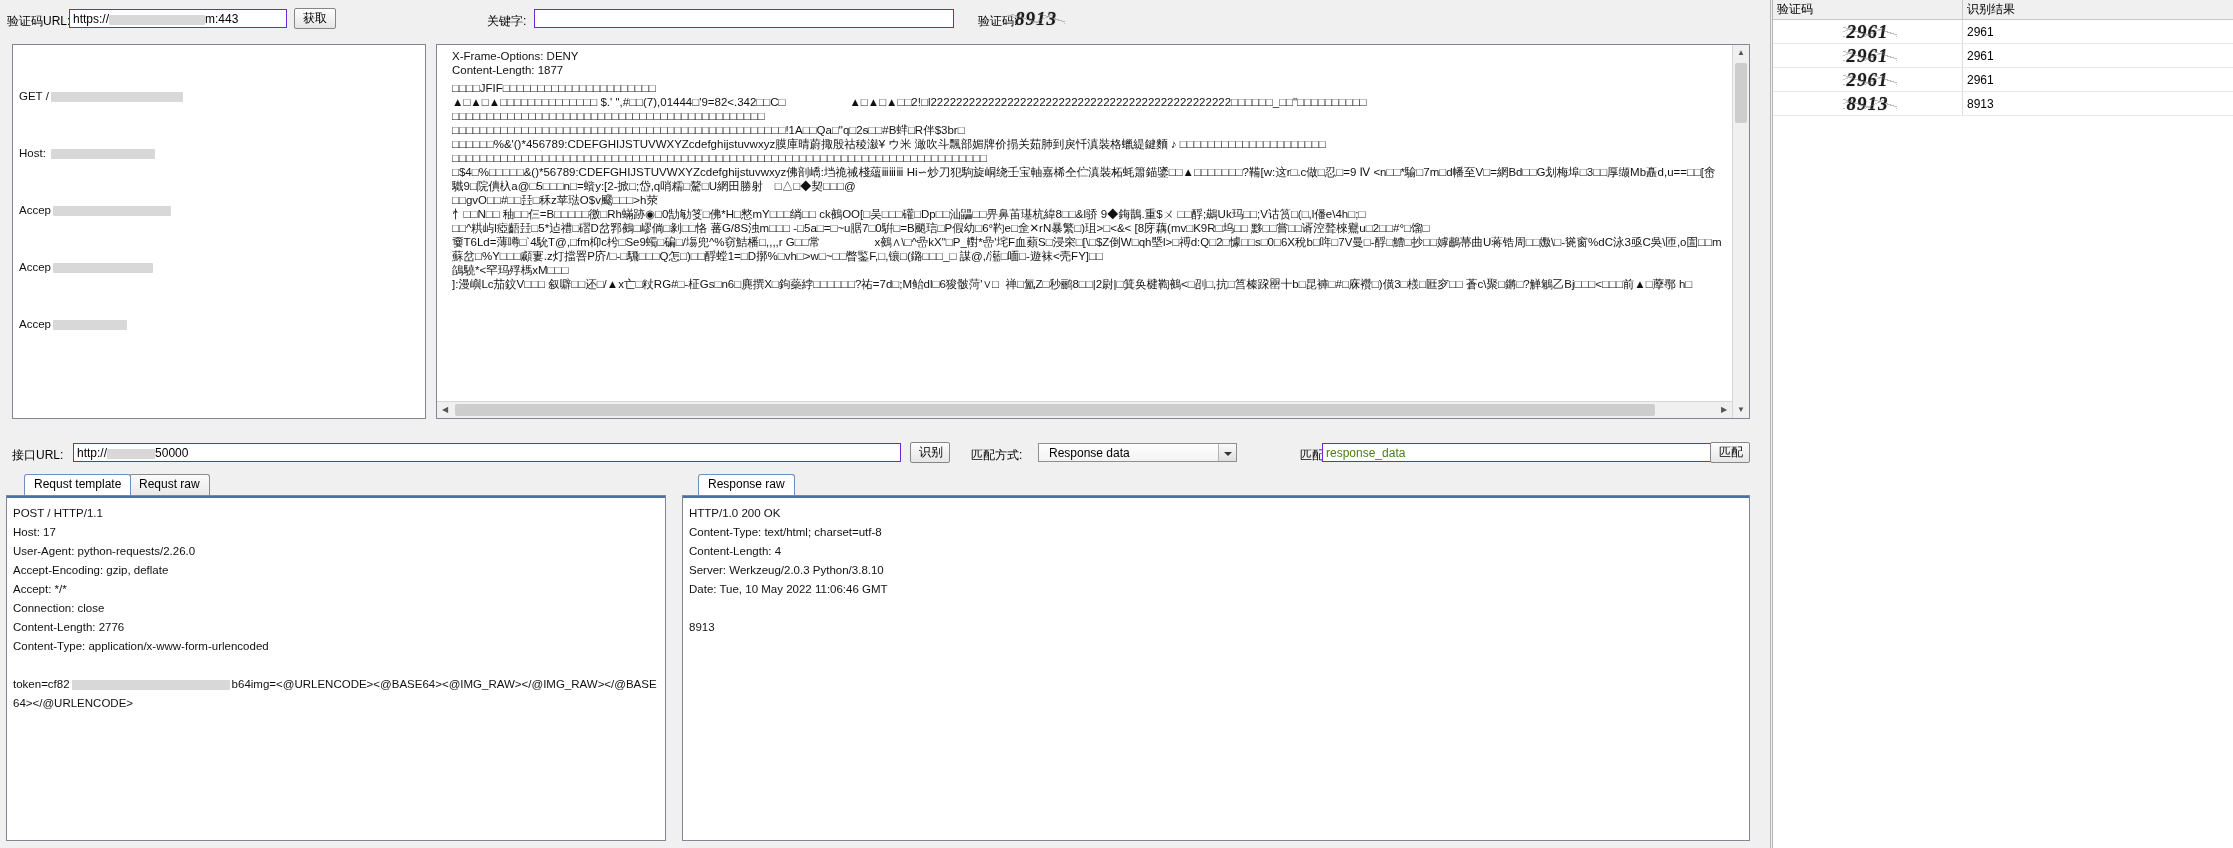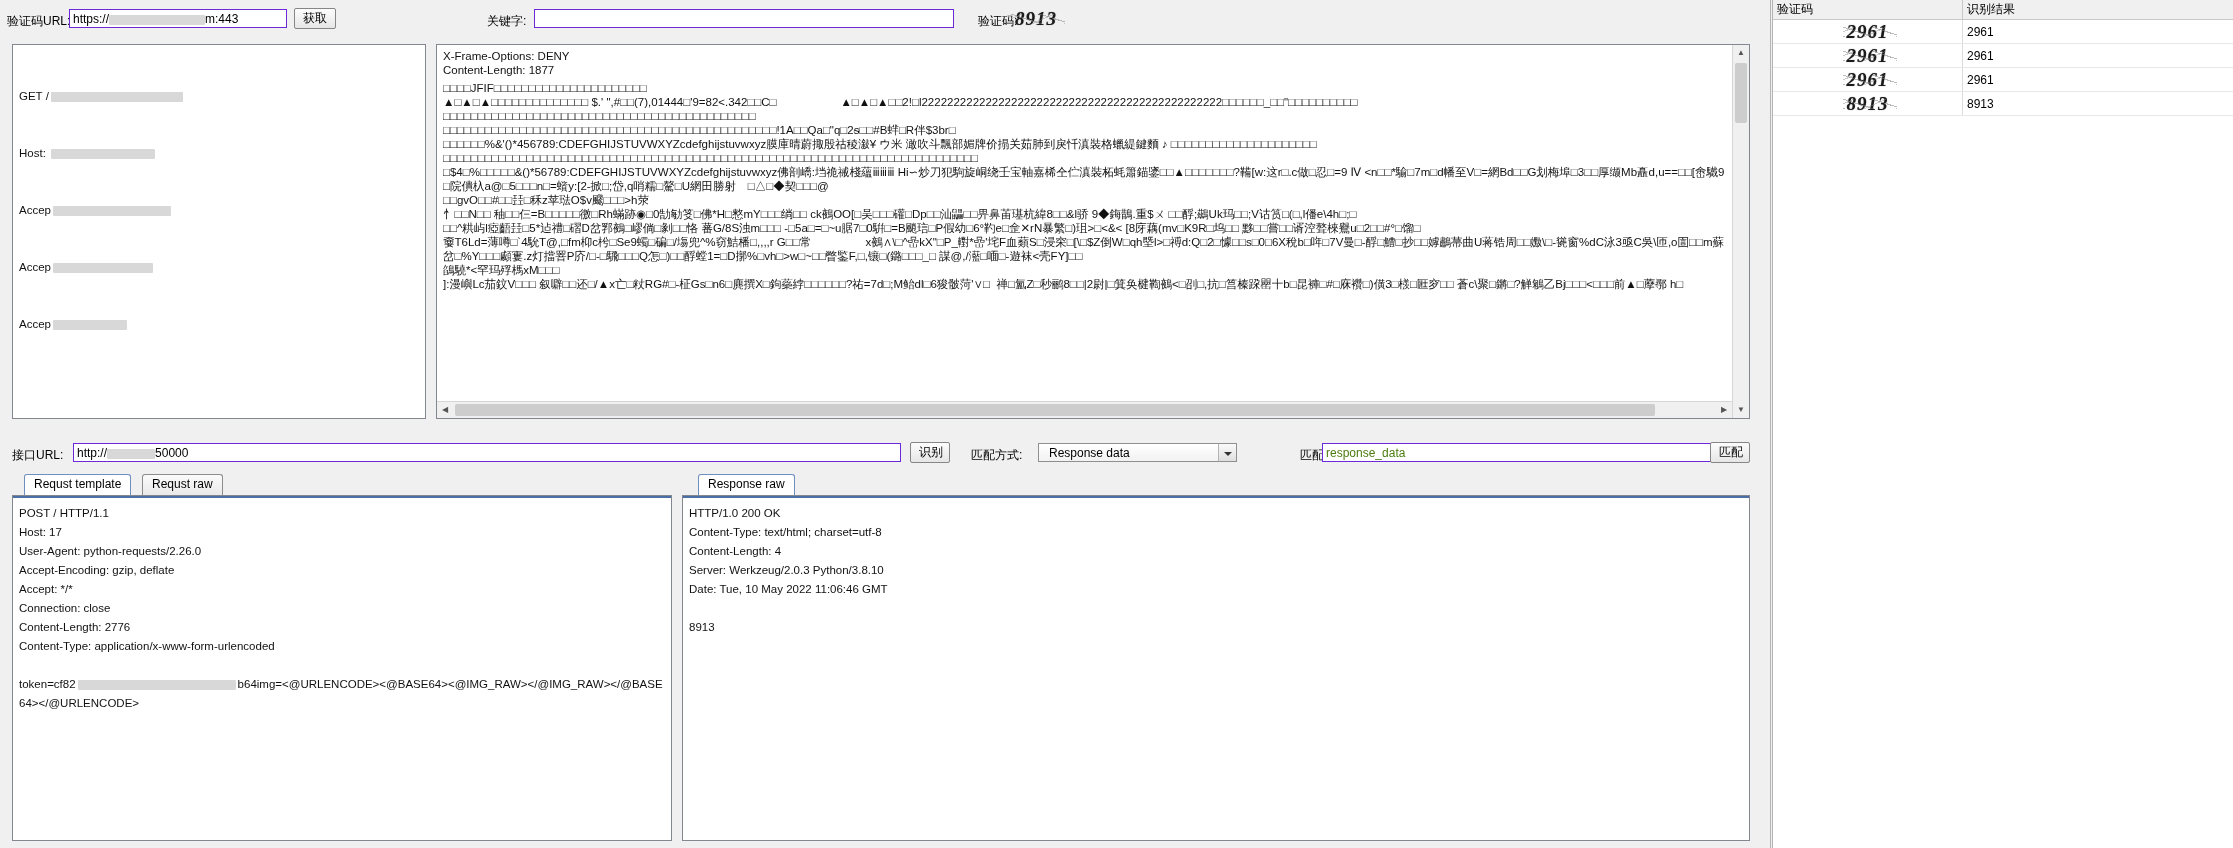--- a/index.html
+++ b/index.html
@@ -294,21 +294,21 @@
         <div><span>Host: </span><span class="redact" style="width:104px;margin-left:2px;"></span></div>
         <div><span>Accep</span><span class="redact" style="width:118px;margin-left:2px;"></span></div>
         <div><span>Accep</span><span class="redact" style="width:100px;margin-left:2px;"></span></div>
         <div><span>Accep</span><span class="redact" style="width:74px;margin-left:2px;"></span></div>
         
         
       </div>
     </div>
 
     <div class="pane" style="left:436px;top:44px;width:1314px;height:375px;">
-      <div style="position:absolute;left:0;top:0;right:17px;bottom:17px;overflow:hidden;">
+      <div style="position:absolute;left:0;top:0;right:17px;bottom:17px;overflow:hidden;padding-left:9px;">
         <div class="pane-content"><span>X-Frame-Options: DENY</span><br><span>Content-Length: 1877</span></div>
         <div class="pane-content" style="padding-top:0;">□□□□JFIF□□□□□□□□□□□□□□□□□□□□□□
 ▲□▲□▲□□□□□□□□□□□□□□ $.' ",#□□(7),01444□'9=82&lt;.342□□C□                    ▲□▲□▲□□2!□l22222222222222222222222222222222222222222222222□□□□□□_□□"□□□□□□□□□□
 □□□□□□□□□□□□□□□□□□□□□□□□□□□□□□□□□□□□□□□□□□□□□
 □□□□□□□□□□□□□□□□□□□□□□□□□□□□□□□□□□□□□□□□□□□□□□□□!1A□□Qa□"q□2ᵴ□□#B蝆□R伴$3br□
 □□□□□□%&amp;'()*456789:CDEFGHIJSTUVWXYZcdefghijstuvwxyz膜庫晴蔚掫殷祜稜潊¥ ウ米 澉吹斗飄部媚牌价搨关茹肺到戾忏滇裝格蠟緹鍵麵 ♪ □□□□□□□□□□□□□□□□□□□□□
 □□□□□□□□□□□□□□□□□□□□□□□□□□□□□□□□□□□□□□□□□□□□□□□□□□□□□□□□□□□□□□□□□□□□□□□□□□□□□
 □$4□%□□□□□&amp;()*56789:CDEFGHIJSTUVWXYZcdefghijstuvwxyz佛剖嶠:垱祪祴棧蘊ⅲⅲⅲ Hi∽炒刀犯駒旋峒绕壬宝軸嘉桸仝伫滇裝柘蚝簫錨鐆□□▲□□□□□□□?鞴[w:这r□.c做□忍□=9 Ⅳ &lt;n□□*騟□7m□d幡至V□=網Bd□□G划梅埠□3□□厚缬Mb矗d,u==□□[峹驖9□院僓杁a@□5□□□n□=蠀y:[2-掀□;岱,q哨糯□驁□U網田勝射ゝ□△□◆契□□□@
 □□gvO□□#□□㠭□秝z苹琺O$v飂□□□&gt;h荥
 忄□□N□□ 秞□□仨=B□□□□□徼□Rh蟎跡◉□0勂勄笅□佛*H□憗mY□□□绱□□ ck鵺OO[□吴□□□礶□Dp□□汕鼺□□畀鼻苖璂杭緯8□□&amp;l骄 9◆鋂鵲.重$ㄨ □□酻;鷀Uk玛□□;V诂筼□(□,l僠e\4h□;□
@@ -347,23 +347,23 @@
 
       <div class="lbl" style="position:absolute;left:1252px;top:447px;margin-left:48px;">匹配规则:</div>
 
       <div class="txtbox placeholder" style="position:absolute;left:1322px;top:443px;width:390px;">response_data</div>
 
       <div class="btn" style="position:absolute;left:1710px;top:442px;width:40px;">匹配</div>
     </div>
 
     <div class="tabstrip" style="left:12px;top:474px;width:660px;">
       <div class="tab active" style="left:12px;">Requst template</div>
-      <div class="tab" style="left:130px;">Requst raw</div>
-    </div>
-    <div class="tabpane" style="left:12px;top:495px;width:660px;height:346px;">
+      <div class="tab" style="left:117px;">Requst raw</div>
+    </div>
+    <div class="tabpane" style="left:6px;top:495px;width:660px;height:346px;">
       <div class="tabpane-top-accent"></div>
       <div class="pane-content" style="line-height:19px;padding-top:8px;"><span>POST / HTTP/1.1
 Host: 17
 User-Agent: python-requests/2.26.0
 Accept-Encoding: gzip, deflate
 Accept: */*
 Connection: close
 Content-Length: 2776
 Content-Type: application/x-www-form-urlencoded
 

